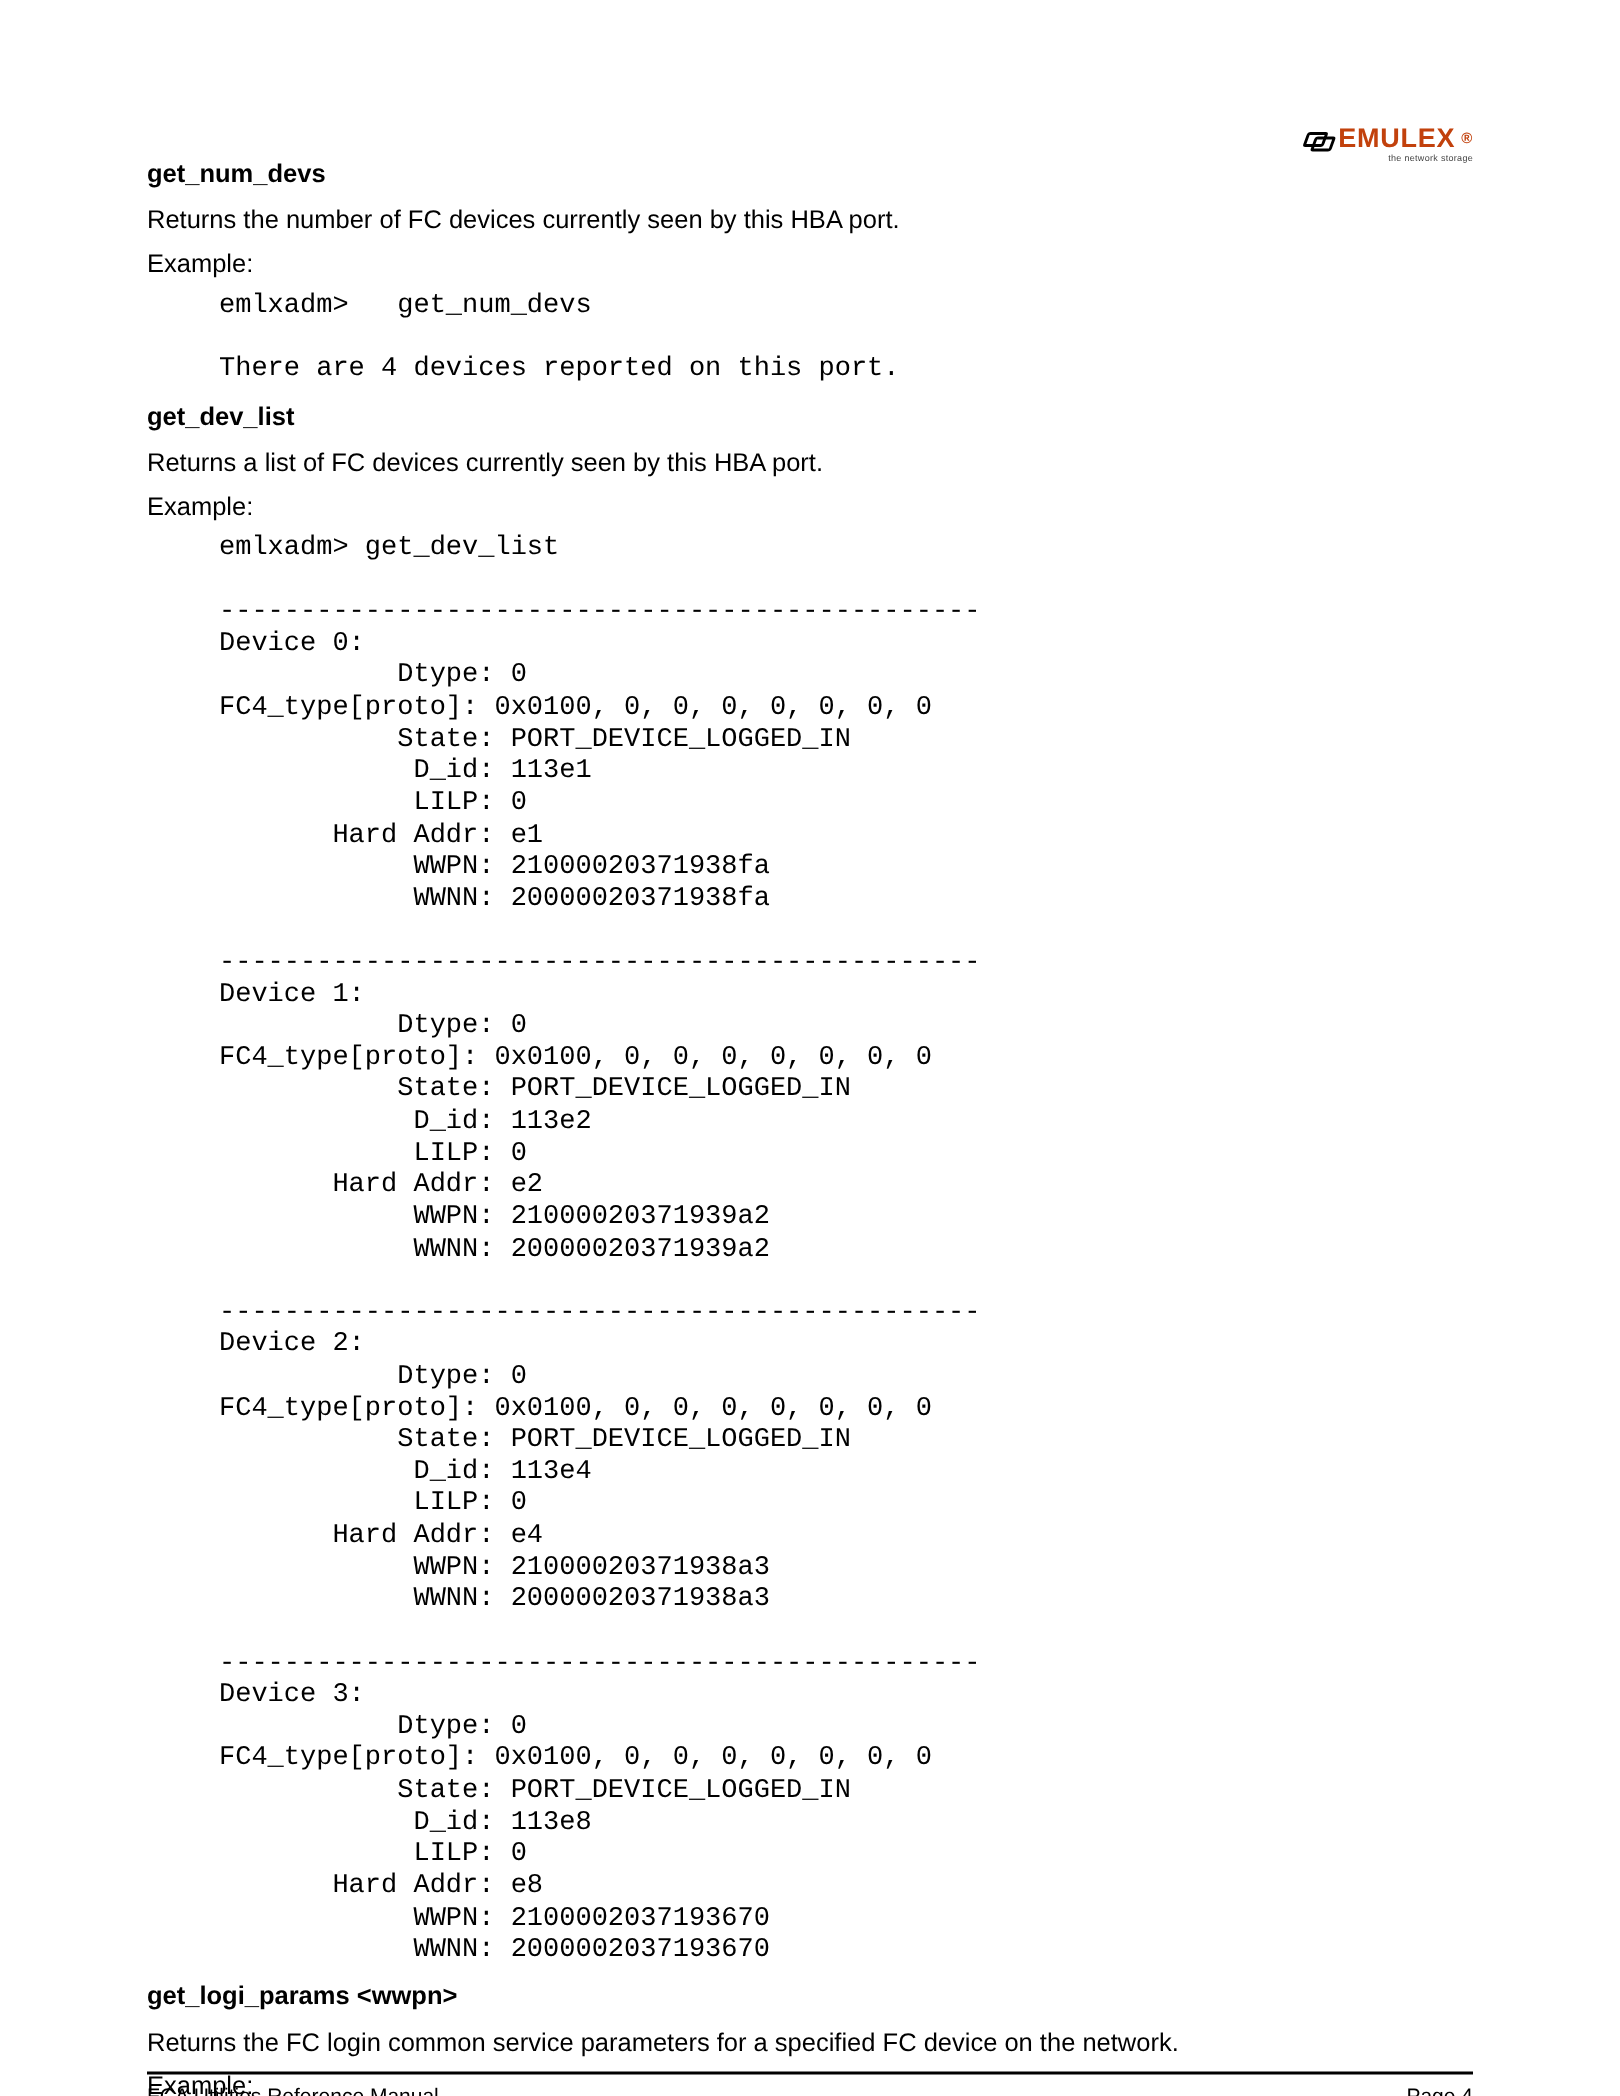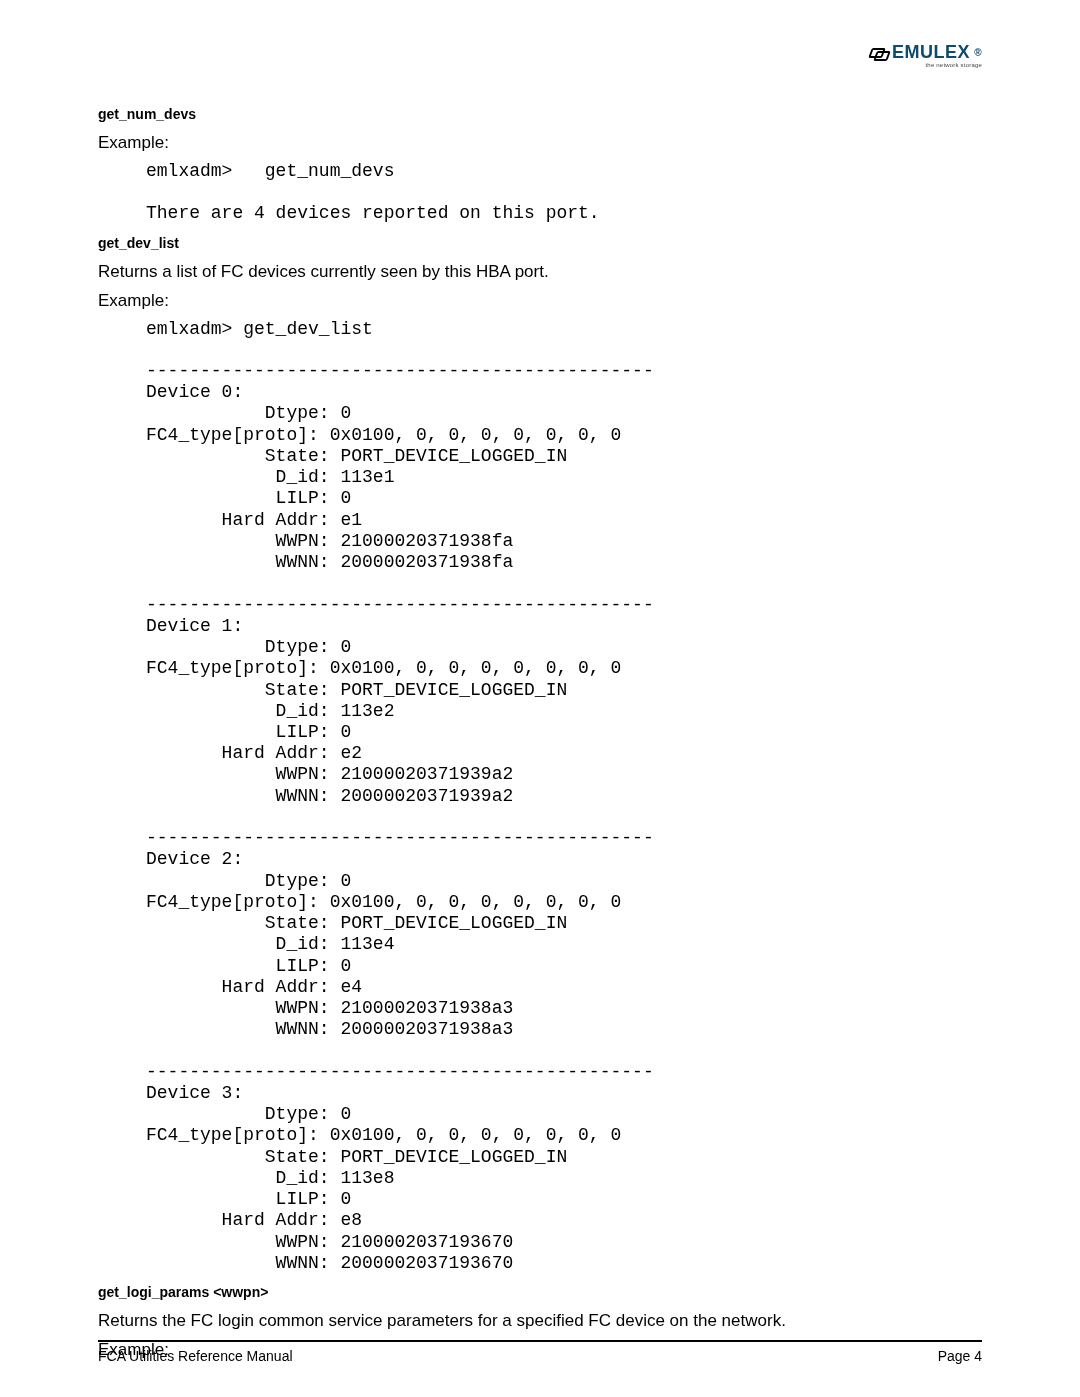--- a/index.html
+++ b/index.html
@@ -19,24 +19,25 @@
   .brand {
     position: absolute;
     top: 42px;
     right: 98px;
     text-align: right;
   }
   .brand-main {
     font-weight: bold;
     font-size: 18px;
     letter-spacing: 0.5px;
-    color: #0c4a6e;
+    color: #c2410c;
     display: inline-flex;
     align-items: center;
     gap: 4px;
+    margin-top: 40px;
   }
   .brand-main sup { font-size: 10px; vertical-align: super; }
   .brand-sub {
     font-size: 6px;
     color: #444;
     letter-spacing: 0.2px;
     margin-top: -2px;
   }
   .brand-icon {
     display: inline-block;
@@ -48,21 +49,21 @@
     position: absolute;
     border: 2px solid #000;
     border-radius: 2px;
     width: 10px; height: 6px;
     transform: skewX(-20deg);
   }
   .brand-icon::before { left: 0; top: 2px; }
   .brand-icon::after  { left: 5px; top: 5px; }
 
   h2.cmd {
-    font-size: 14px;
+    font-size: 17px;
     font-weight: bold;
     margin: 0 0 10px 0;
   }
   p.body {
     font-size: 17px;
     margin: 0 0 6px 0;
     line-height: 1.35;
   }
   pre.code {
     font-family: "Courier New", Courier, monospace;
@@ -94,20 +95,21 @@
     <div class="brand-main">
       <span class="brand-icon"></span>
       <span>EMULEX</span>
         <sup>®</sup>
     </div>
     <div class="brand-sub">the network storage</div>
   </div>
 
   <div class="sec first-sec">
     <h2 class="cmd">get_num_devs</h2>
+    <p class="body">Returns the number of FC devices currently seen by this HBA port.</p>
     <p class="body">Example:</p>
     <pre class="code">emlxadm&gt;   get_num_devs
 
 There are 4 devices reported on this port.</pre>
   </div>
 
   <div class="sec" style="margin-top:6px">
     <h2 class="cmd">get_dev_list</h2>
     <p class="body">Returns a list of FC devices currently seen by this HBA port.</p>
     <p class="body">Example:</p>

